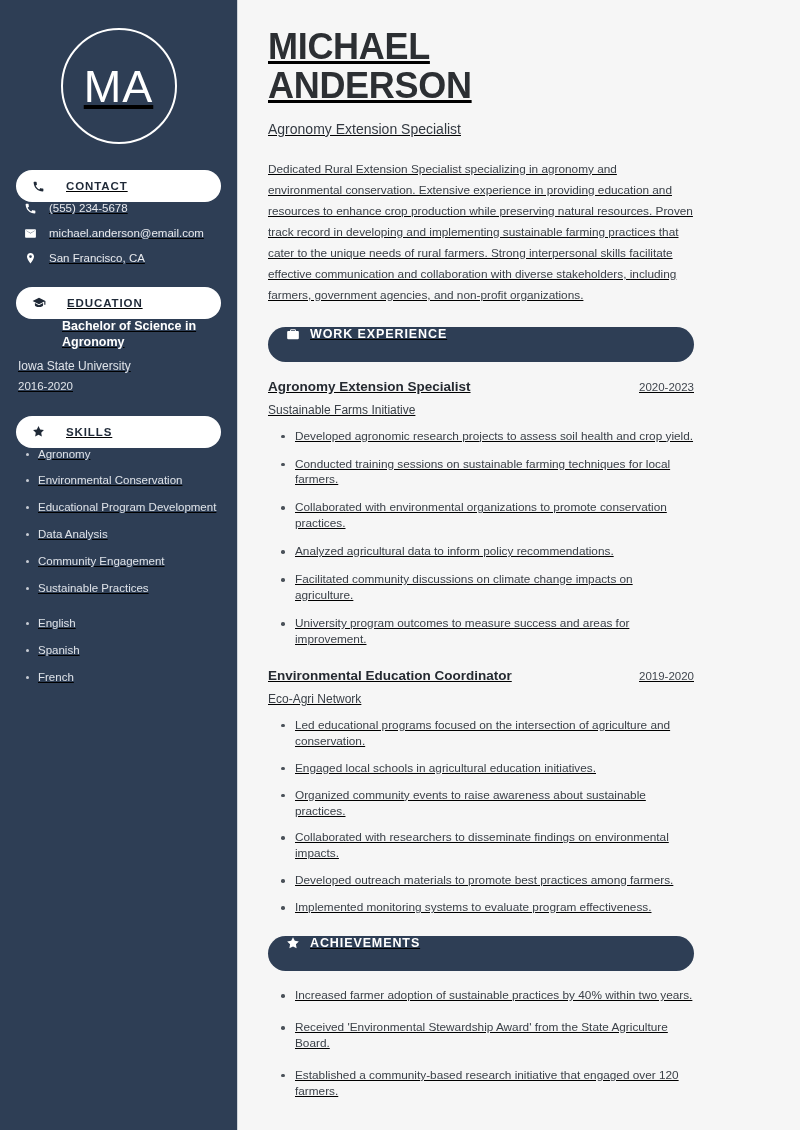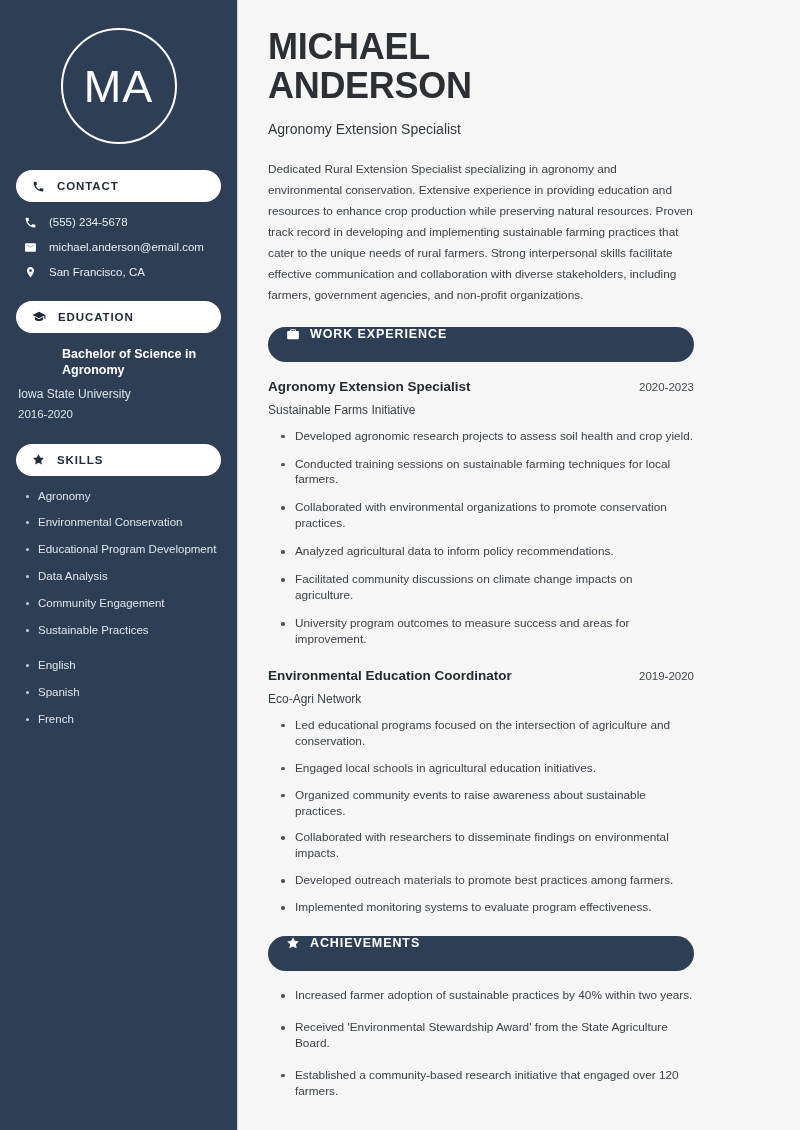--- a/index.html
+++ b/index.html
@@ -14,20 +14,21 @@
     background: #f6f6f6;
     overflow: hidden;
   }
 
   .resume {
     position: relative;
     width: 724px;
     height: 1130px;
     display: flex;
     background: #3b82f6;
+    text-decoration: underline;
   }
 
   
   .sidebar {
     width: 238px;
     flex: 0 0 238px;
     background: #2e3e55;
     padding: 0 16px;
     border-right: 1px solid #cfd4da;
     position: relative;
@@ -57,23 +58,22 @@
     letter-spacing: 1px;
     line-height: 1;
   }
 
   .pill {
     background: #ffffff;
     border-radius: 999px;
     height: 32px;
     display: flex;
     align-items: center;
-    gap: 12px;
+    gap: 21px;
     padding: 0 16px;
-    margin-bottom: 14px;
   }
 
   .pill .pill-label {
     color: #1f2937;
     font-size: 11.5px;
     font-weight: bold;
     letter-spacing: 0.9px;
   }
 
   .pill .ic svg { display: block; }

